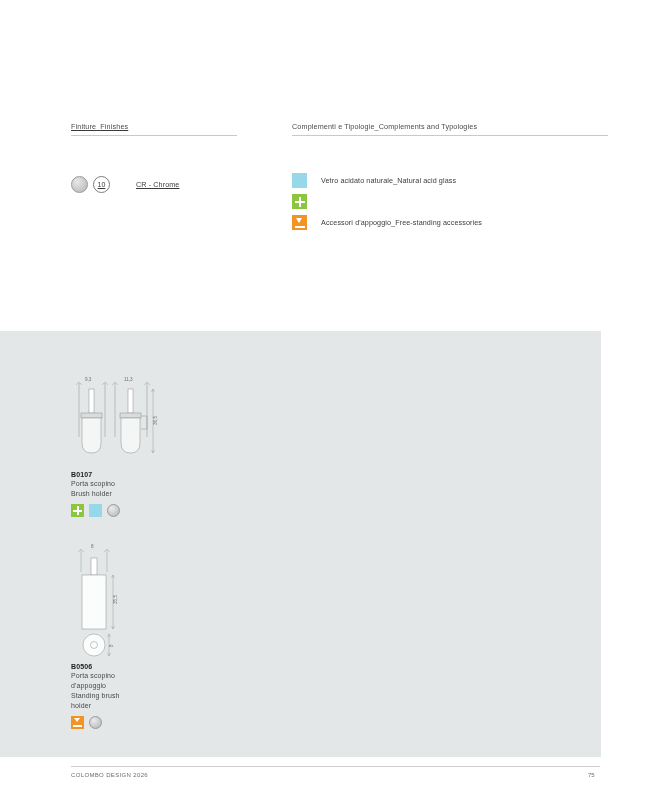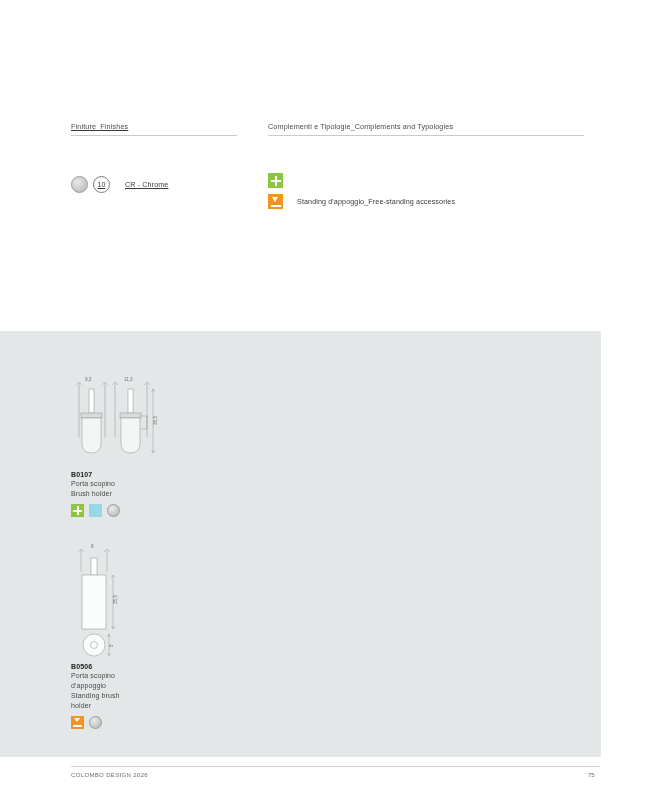--- a/index.html
+++ b/index.html
@@ -21,21 +21,21 @@
     position: absolute;
     top: 122px;
     left: 0;
     width: 646px;
   }
   .legend-col {
     position: absolute;
     top: 0;
   }
   .legend-col.left  { left: 71px;  width: 166px; text-decoration: underline; }
-  .legend-col.right { left: 268px; width: 316px; }
+  .legend-col.right { left: 292px; width: 316px; }
 
   .col-title {
     font-size: 7.2px;
     letter-spacing: 0.15px;
     color: #4a4a4a;
     padding-bottom: 4px;
   }
   .col-rule {
     height: 1px;
     background: #c9c9c9;
@@ -63,21 +63,21 @@
     border: 1px solid #7d7d7d;
     box-sizing: border-box;
     margin-left: 5px;
     display: flex;
     align-items: center;
     justify-content: center;
     font-size: 7px;
     color: #3b3b3b;
   }
   .finish-label {
-    margin-left: 15px;
+    margin-left: 26px;
     font-size: 7.2px;
     letter-spacing: 0.1px;
     color: #3b3b3b;
   }
 
   
   .typo-list { margin-top: 34px; }
   .typo-row {
     display: flex;
     align-items: center;
@@ -248,31 +248,35 @@
       <div class="finish-label">CR - Chrome</div>
     </div>
   </div>
 
   <div class="legend-col right">
     <div class="col-title">Complementi e Tipologie_Complements and Typologies</div>
     <div class="col-rule"></div>
 
     <div class="typo-list">
 
+      <div class="typo-row">
+        <div class="typo-icon icon-glass"></div>
+        <div class="typo-text">Vetro acidato naturale_Natural acid glass</div>
+      </div>
 
       <div class="typo-row">
         <div class="typo-icon icon-screw"></div>
       </div>
 
       <div class="typo-row">
         <div class="typo-icon icon-free">
           <span class="arrow"></span>
           <span class="base"></span>
         </div>
-        <div class="typo-text">Standing d'appoggio_Free-standing accessories</div>
+        <div class="typo-text">Accessori d'appoggio_Free-standing accessories</div>
       </div>
 
     </div>
   </div>
 </div>
 
 <div class="product-panel">
 
   <div class="product p1">
 

